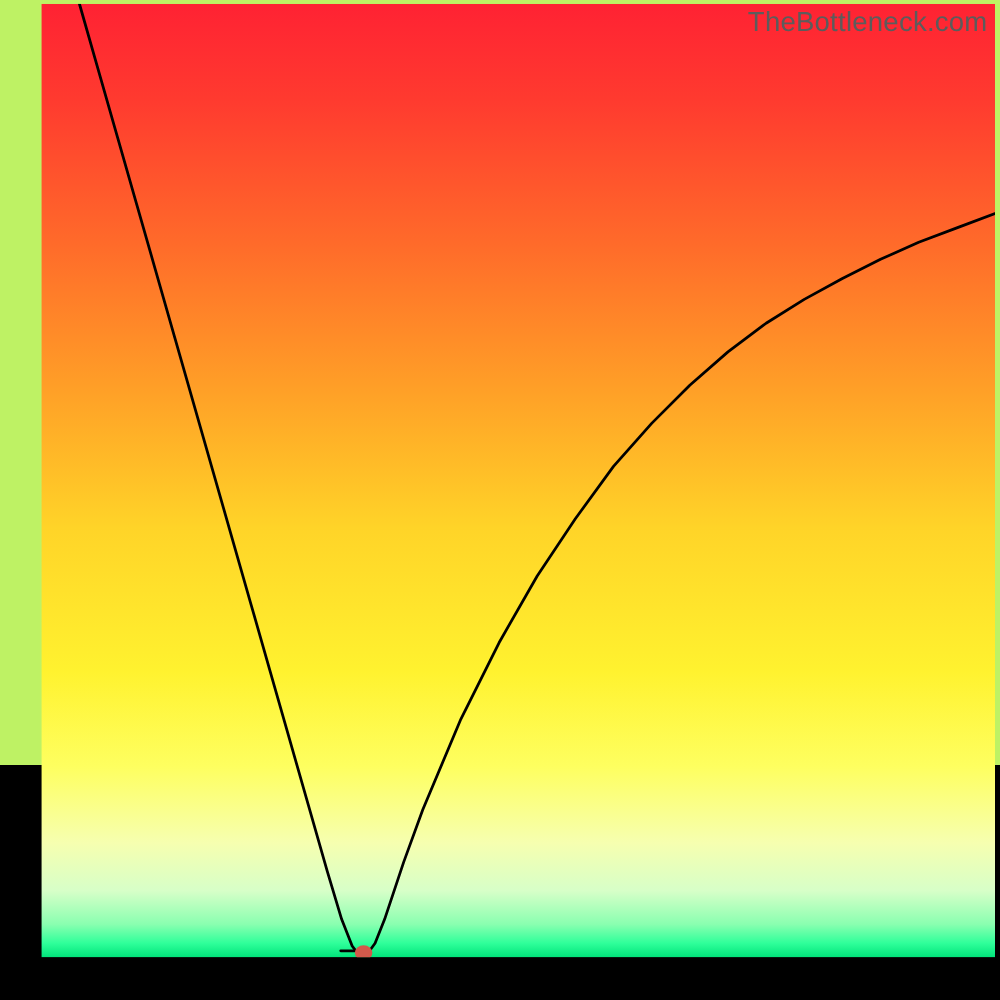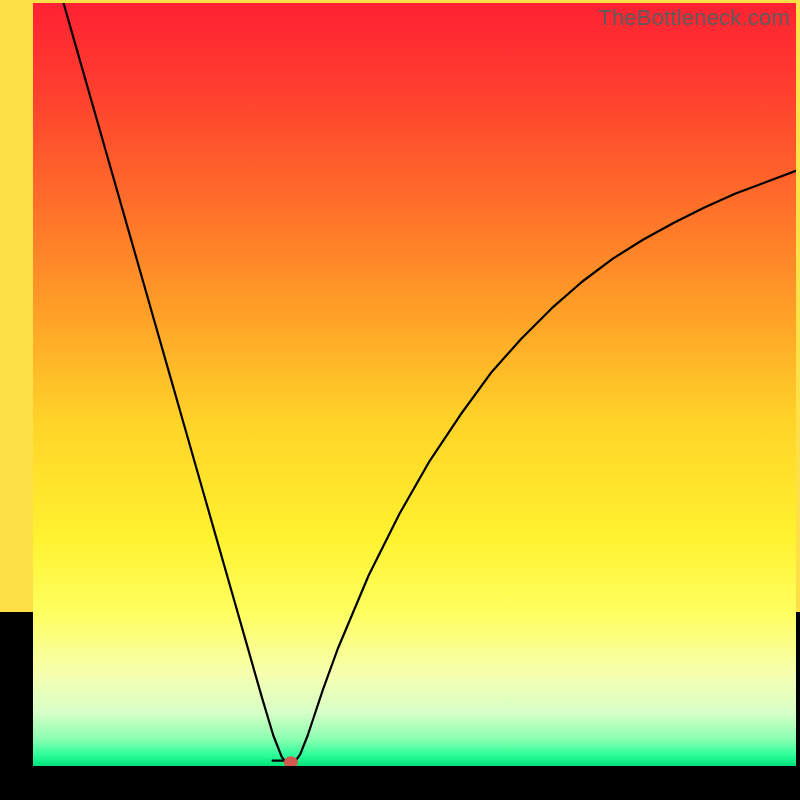--- a/index.html
+++ b/index.html
@@ -1,21 +1,21 @@
 <!DOCTYPE html>
 <html><head>
 <meta charset="utf-8">
 <style>
   * { margin: 0; padding: 0; box-sizing: border-box; }
   html, body { width: 800px; height: 800px; overflow: hidden; background: #000; }
   .frame {
     position: absolute;
     top: 0; left: 0;
     width: 800px; height: 612px;
-    background: #fde047;
+    background: #bef264;
   }
   .plot-area {
     position: absolute;
     left: 33px;
     top: 3px;
     width: 763px;
     height: 763px;
     overflow: hidden;
   }
   .gradient-bg {

